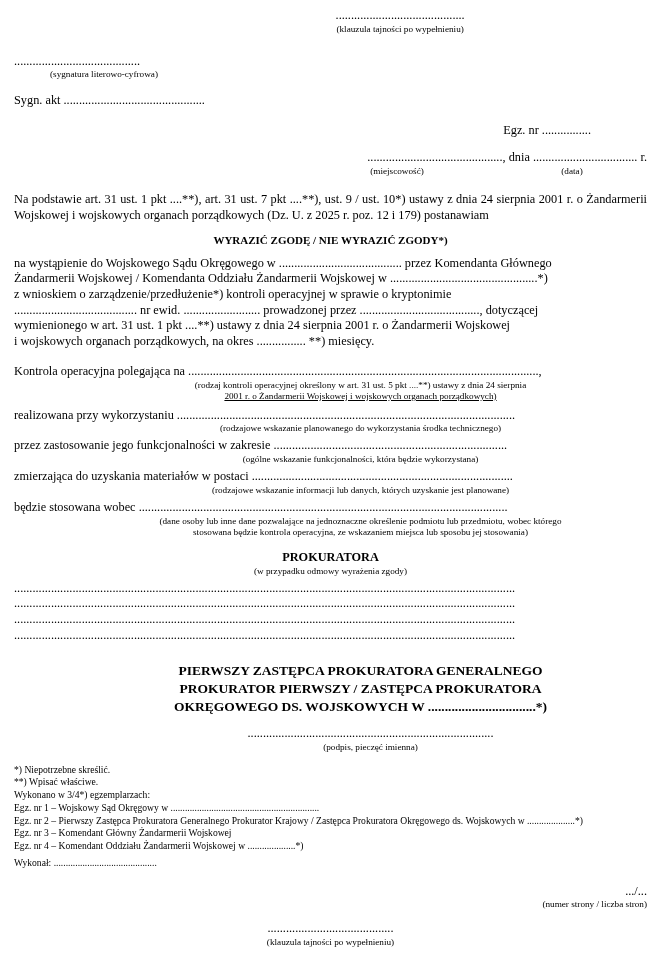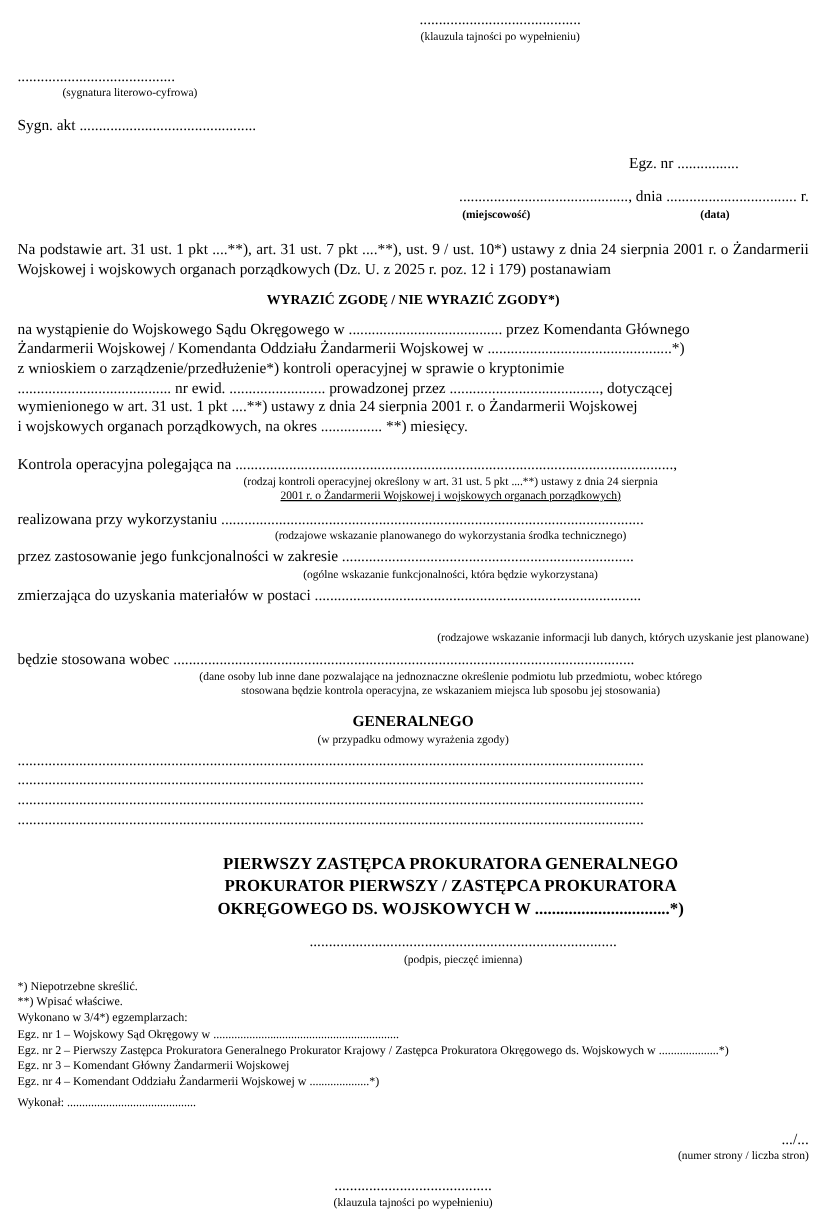--- a/index.html
+++ b/index.html
@@ -27,21 +27,21 @@
   .just   { text-align: justify; }
   .bold   { font-weight: bold; }
   .small  { font-size: 9.2px; line-height: 1.2; }
   .mt4 { margin-top: 4px; }
   .mt6 { margin-top: 6px; }
   .mt8 { margin-top: 8px; }
   .mt10 { margin-top: 10px; }
   .mt12 { margin-top: 12px; }
   .mt14 { margin-top: 14px; }
   .mt18 { margin-top: 18px; }
-  .row { display: flex; font-weight: bold; }
+  .row { display: flex; }
   .hdr-cap { font-size: 9.2px; text-align: center; }
   .title-block { font-weight: bold; font-size: 11px; text-align: center; }
   .sig-block { font-weight: bold; font-size: 13.5px; text-align: center; line-height: 1.35; }
   .foot { font-size: 9.6px; line-height: 1.33; }
 </style>
 </head>
 <body>
 
 <div class="page">
 
@@ -85,29 +85,29 @@
     <div class="small" style="text-align:center; margin-left:60px;">(rodzaj kontroli operacyjnej określony w art. 31 ust. 5 pkt ....**) ustawy z dnia 24 sierpnia</div>
     <div class="small" style="text-align:center; margin-left:60px;text-decoration:underline;">2001 r. o Żandarmerii Wojskowej i wojskowych organach porządkowych)</div>
 
     <div class="mt6">realizowana przy wykorzystaniu ..............................................................................................................</div>
     <div class="small" style="text-align:center; margin-left:60px;">(rodzajowe wskazanie planowanego do wykorzystania środka technicznego)</div>
 
     <div class="mt4">przez zastosowanie jego funkcjonalności w zakresie ............................................................................</div>
     <div class="small" style="text-align:center; margin-left:60px;">(ogólne wskazanie funkcjonalności, która będzie wykorzystana)</div>
 
     <div class="mt4">zmierzająca do uzyskania materiałów w postaci .....................................................................................</div>
-    <div class="small" style="text-align:right; margin-left:60px;margin-top:20px;">(rodzajowe wskazanie informacji lub danych, których uzyskanie jest planowane)</div>
+    <div class="small" style="text-align:center; margin-left:60px;">(rodzajowe wskazanie informacji lub danych, których uzyskanie jest planowane)</div>
 
     <div class="mt4">będzie stosowana wobec ........................................................................................................................</div>
     <div class="small" style="text-align:center; margin-left:60px;">(dane osoby lub inne dane pozwalające na jednoznaczne określenie podmiotu lub przedmiotu, wobec którego</div>
     <div class="small" style="text-align:center; margin-left:60px;">stosowana będzie kontrola operacyjna, ze wskazaniem miejsca lub sposobu jej stosowania)</div>
   </div>
 
   <div class="mt12">
-    <div class="center bold">GENERALNEGO</div>
+    <div class="center bold">PROKURATORA</div>
     <div class="center small">(w przypadku odmowy wyrażenia zgody)</div>
     <div class="mt4">...................................................................................................................................................................</div>
     <div>...................................................................................................................................................................</div>
     <div>...................................................................................................................................................................</div>
     <div>...................................................................................................................................................................</div>
   </div>
 
   <div class="mt18">
     <div class="sig-block" style="padding-left:60px;">PIERWSZY ZASTĘPCA PROKURATORA GENERALNEGO</div>
     <div class="sig-block" style="padding-left:60px;">PROKURATOR PIERWSZY / ZASTĘPCA PROKURATORA</div>

